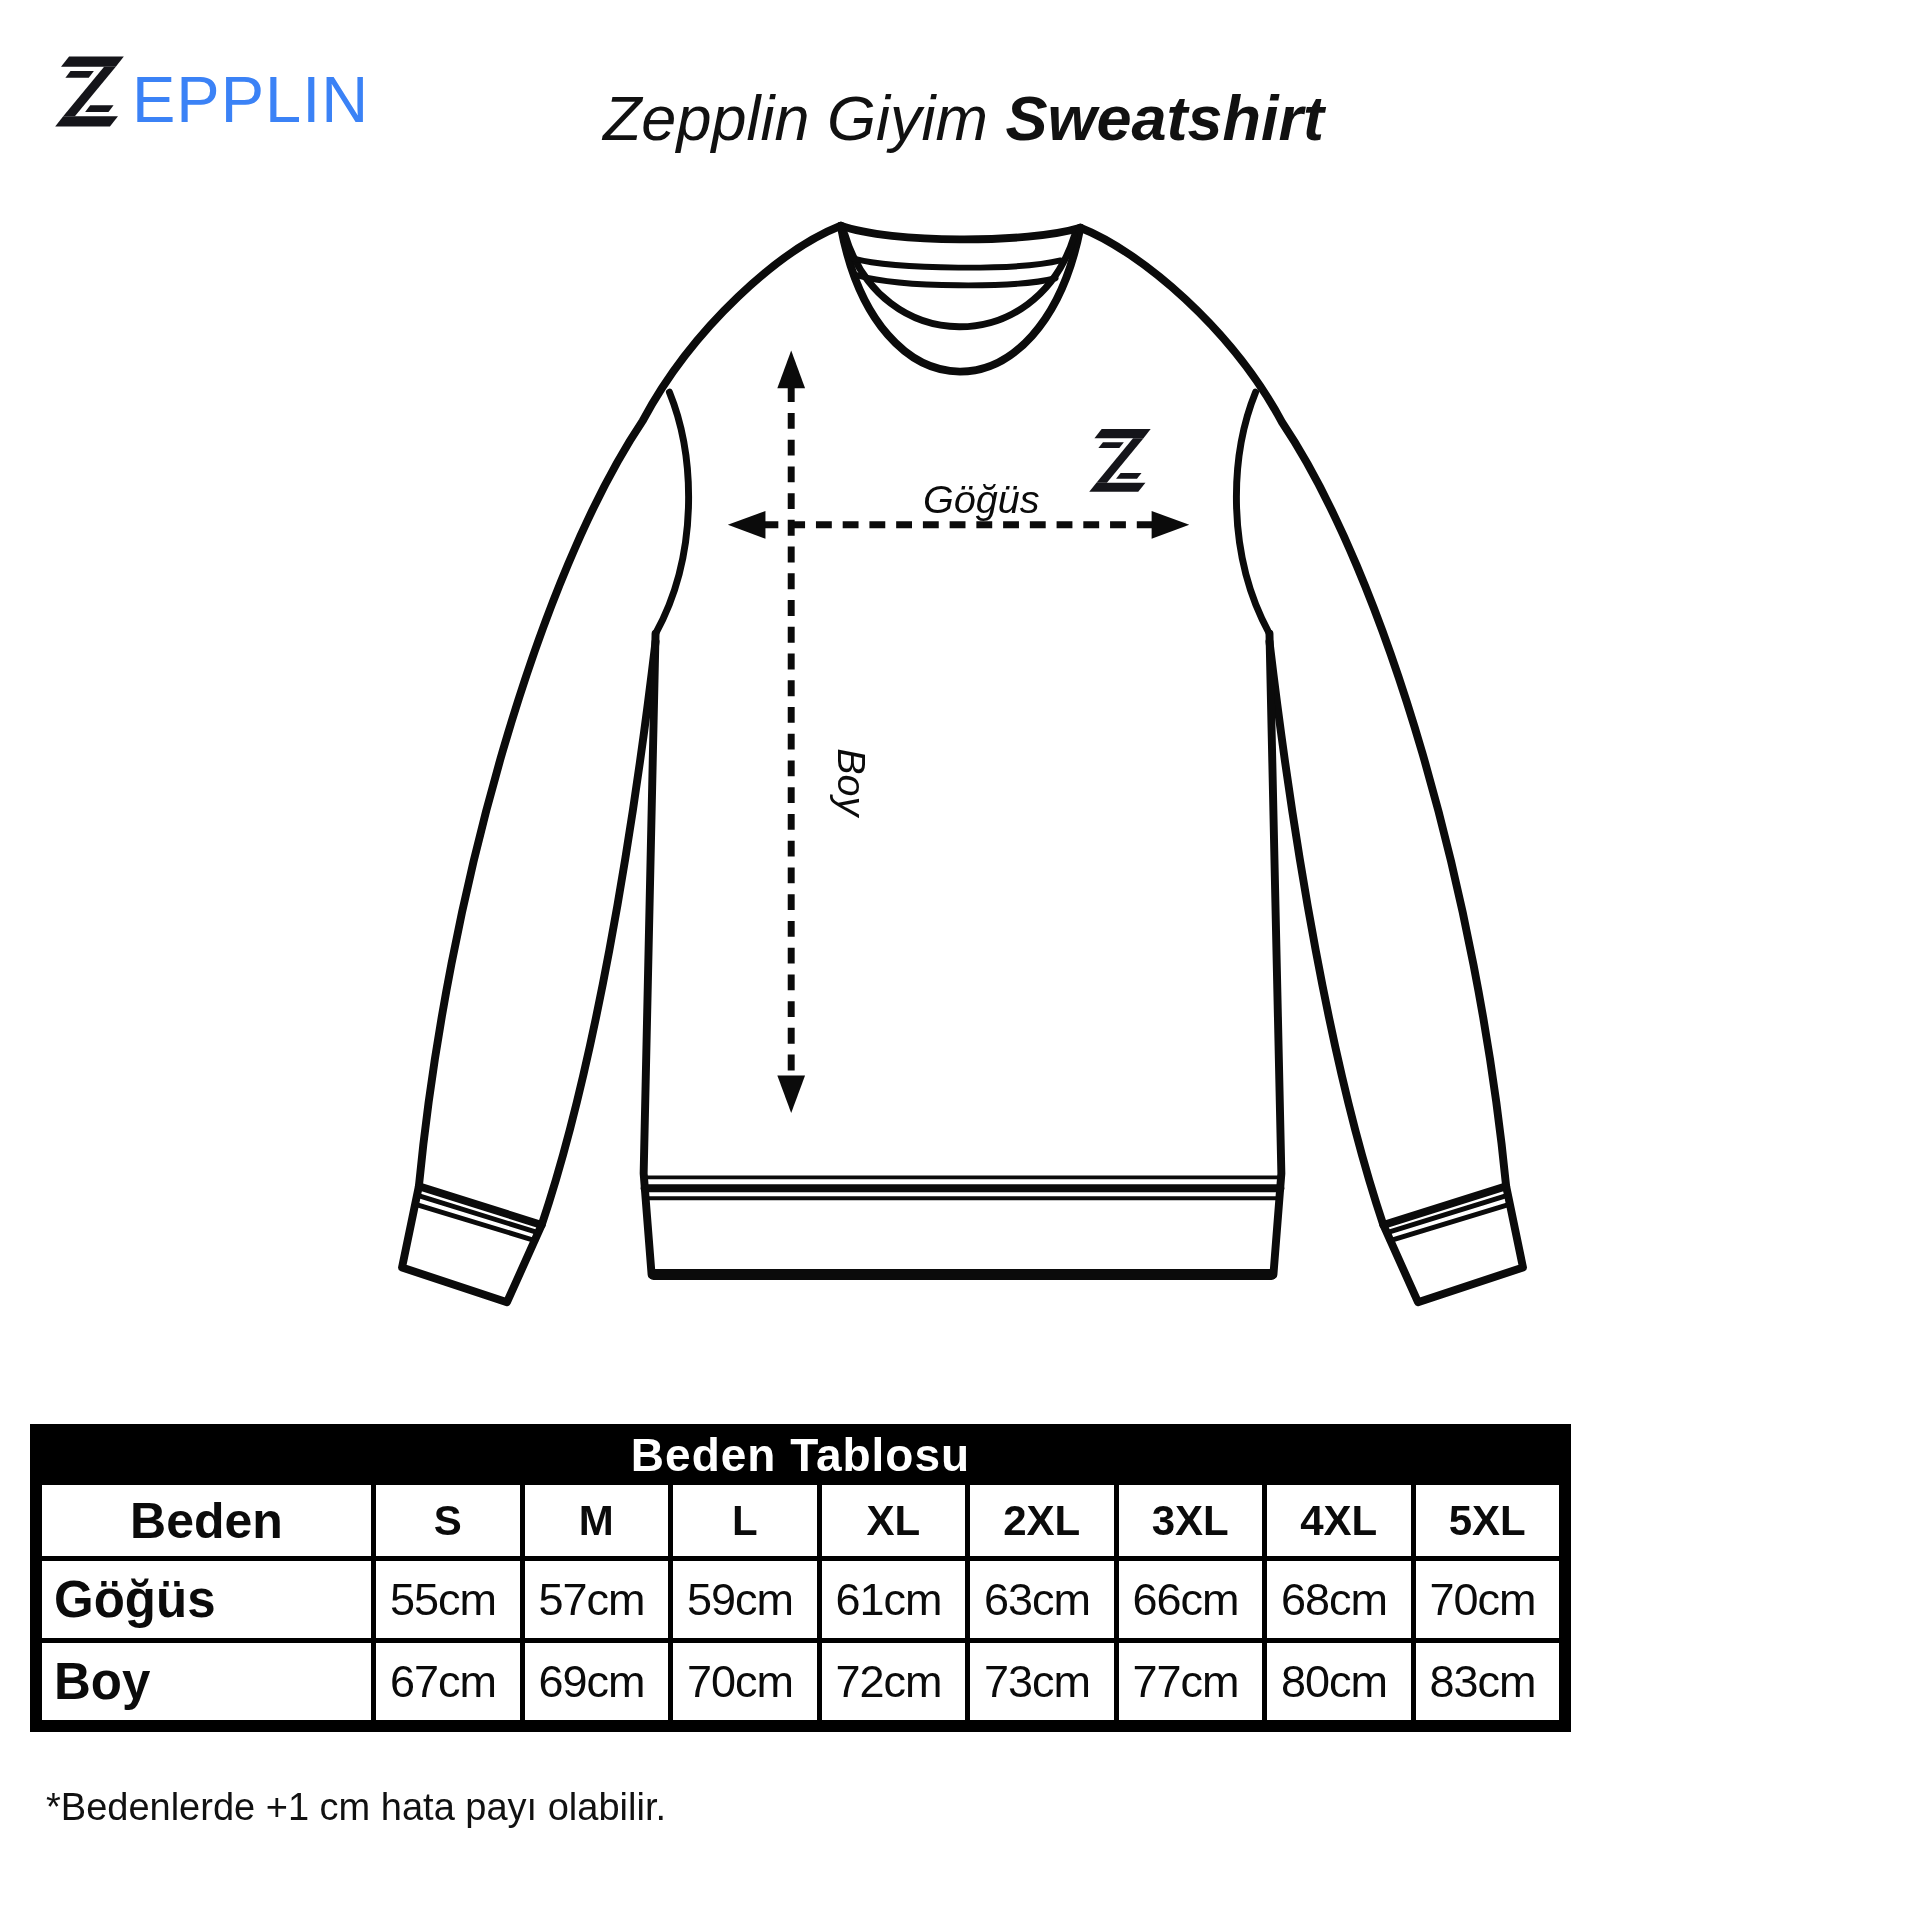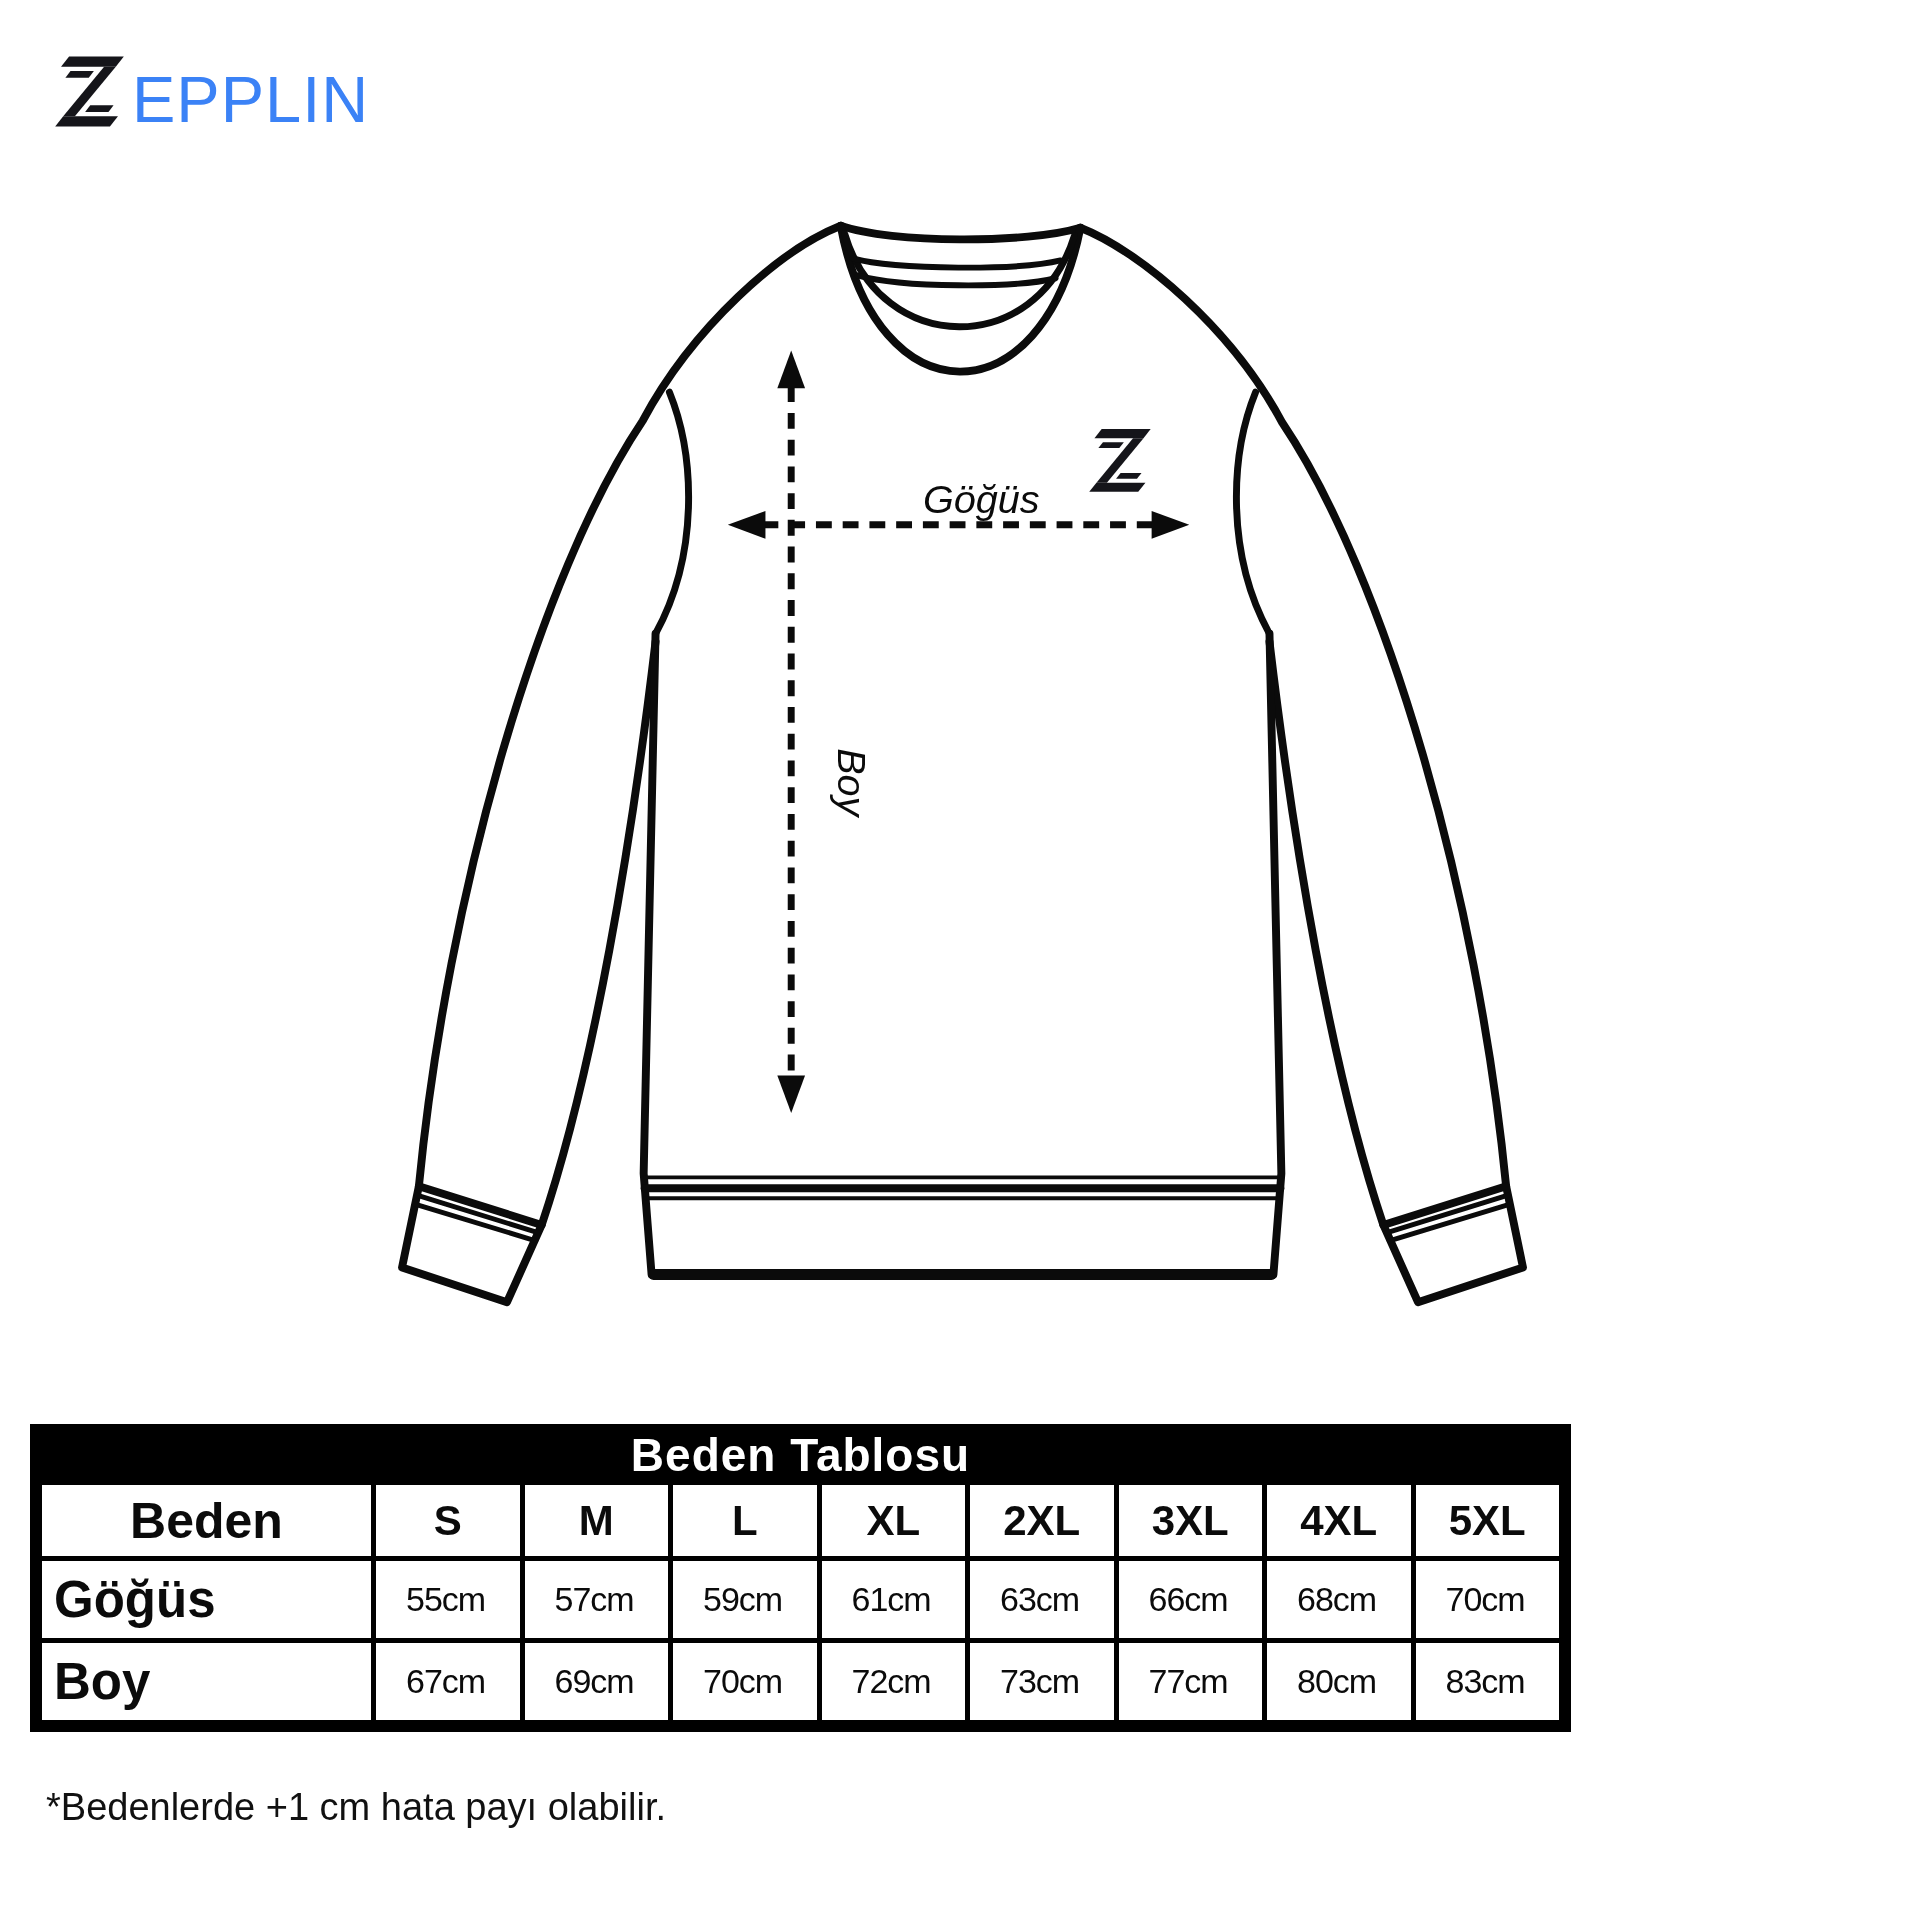--- a/index.html
+++ b/index.html
@@ -31,21 +31,21 @@
   }
   .grid{
     display:grid;grid-template-columns:329px repeat(8,1fr);
     grid-template-rows:71px 77px 77px;gap:5px;background:#000;
   }
   .cell{background:#fff;display:flex;align-items:center;overflow:hidden;}
   .c-center{justify-content:center;}
   .corner{font-size:50px;font-weight:700;}
   .size-head{font-size:42px;font-weight:700;}
   .row-label{font-size:51px;font-weight:700;padding-left:12px;}
-  .val{font-size:34px;font-weight:400;padding-left:30px;letter-spacing:-1px;}
+  .val{font-size:45px;font-weight:400;padding-left:14px;letter-spacing:-1px;}
   .note{
     position:absolute;left:30px;top:1770px;margin:16px;
     font-size:38px;font-weight:400;color:#111;
   }
 </style>
 </head>
 <body>
 
 <div class="page">
 
@@ -63,20 +63,21 @@
     </defs>
   </svg>
 
   <div class="brand">
     <svg class="brand-mark" width="77" height="73" viewBox="0 0 100 100">
         <use href="#zmark"></use>
       </svg>
     <span class="brand-text">EPPLIN</span>
   </div>
 
+  <h1 class="title"><span>Zepplin Giyim</span> <span class="product">Sweatshirt</span></h1>
 
   <div class="figure">
     <svg viewBox="0 0 1946 1946">
       <g stroke="#0b0b0b" fill="none" stroke-linecap="round" stroke-linejoin="round">
 
         <path stroke-width="8" d="M849,228 C788,252 700,330 649,425 C545,580 452,900 423,1198"></path>
         <path stroke-width="8" d="M1091,230 C1152,254 1244,332 1295,427 C1399,582 1492,902 1521,1198"></path>
 
         <path stroke-width="8" d="M423,1198 L406,1280 L512,1315 L547,1237 Z"></path>
         <path stroke-width="8" d="M1521,1198 L1538,1280 L1432,1315 L1397,1237 Z"></path>

